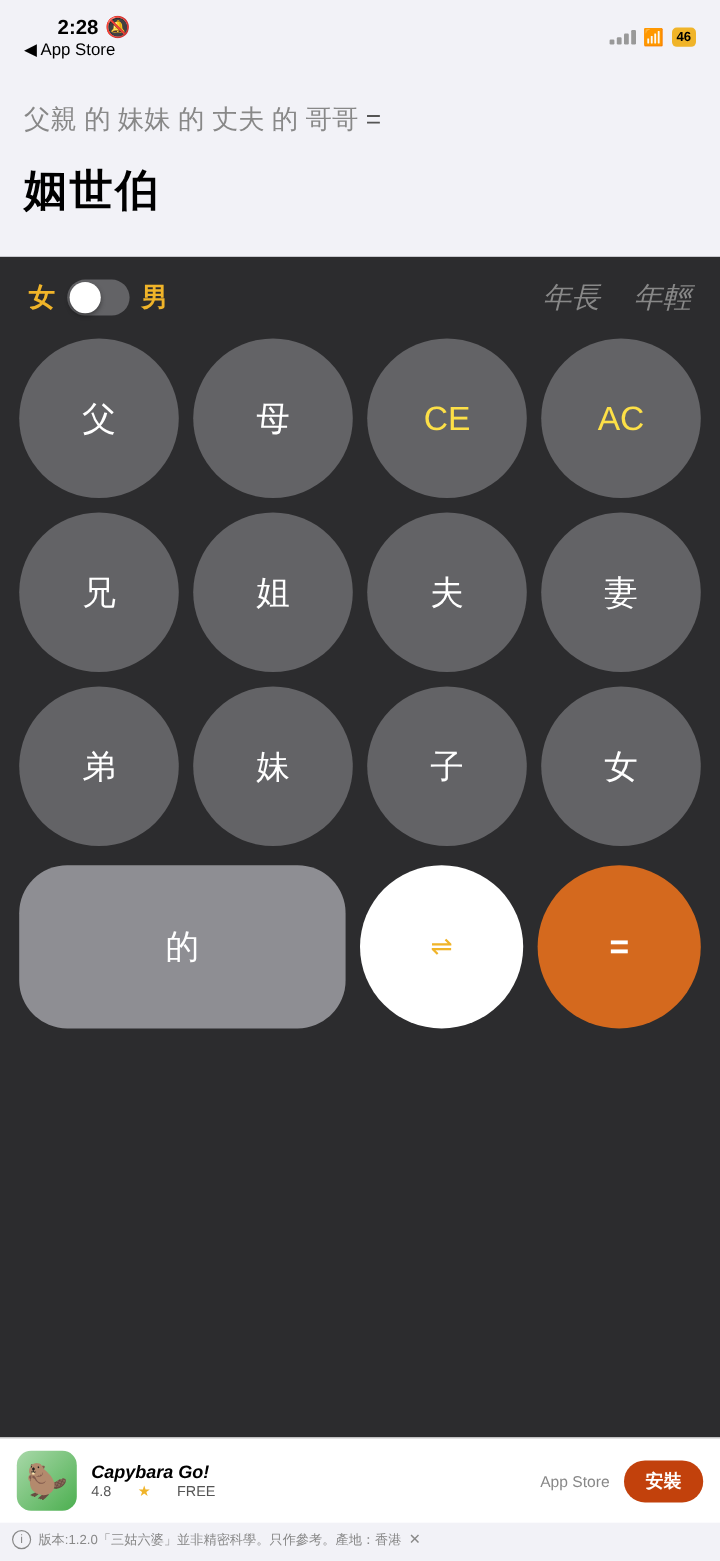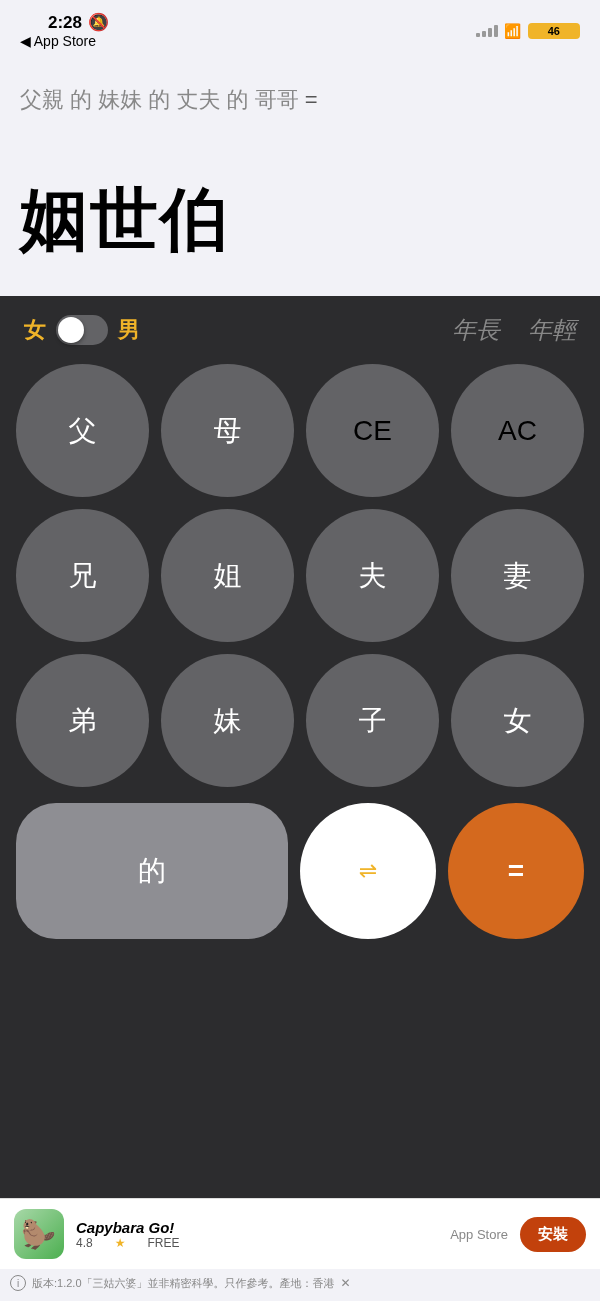--- a/index.html
+++ b/index.html
@@ -57,21 +57,21 @@
       background: #999;
       border-radius: 1px;
       width: 4px;
     }
     .wifi-icon { font-size: 14px; color: #000; }
     .battery-badge {
       background: #f0b429;
       color: #000;
       font-size: 11px;
       font-weight: 700;
-      padding: 2px 20px;
+      padding: 2px 4px;
       border-radius: 4px;
       display: flex;
       align-items: center;
     }
 
     
     .question-area {
       background: #f2f2f7;
       padding: 30px 20px 10px 20px;
       text-align: center;
@@ -90,25 +90,24 @@
       color: #555;
       font-size: 22px;
     }
 
     
     .answer-area {
       background: #f2f2f7;
       padding: 10px 20px 30px 20px;
     }
     .answer-text {
-      font-size: 68px;
+      font-size: 36px;
       font-weight: 700;
       color: #000;
       letter-spacing: 2px;
-      margin-top: 40px;
     }
 
     
     .calculator {
       background: #2c2c2e;
       flex: 1;
       padding: 18px 16px 16px 16px;
       display: flex;
       flex-direction: column;
       gap: 0;
@@ -180,21 +179,21 @@
       cursor: pointer;
       display: flex;
       align-items: center;
       justify-content: center;
       font-size: 28px;
       font-weight: 500;
       background: #636366;
       color: #fff;
     }
     .calc-btn.yellow {
-      color: #000000;
+      color: #fde047;
     }
 
     
     .bottom-row {
       display: grid;
       grid-template-columns: 2fr 1fr 1fr;
       gap: 12px;
       margin-top: 4px;
     }
     .btn-de {

